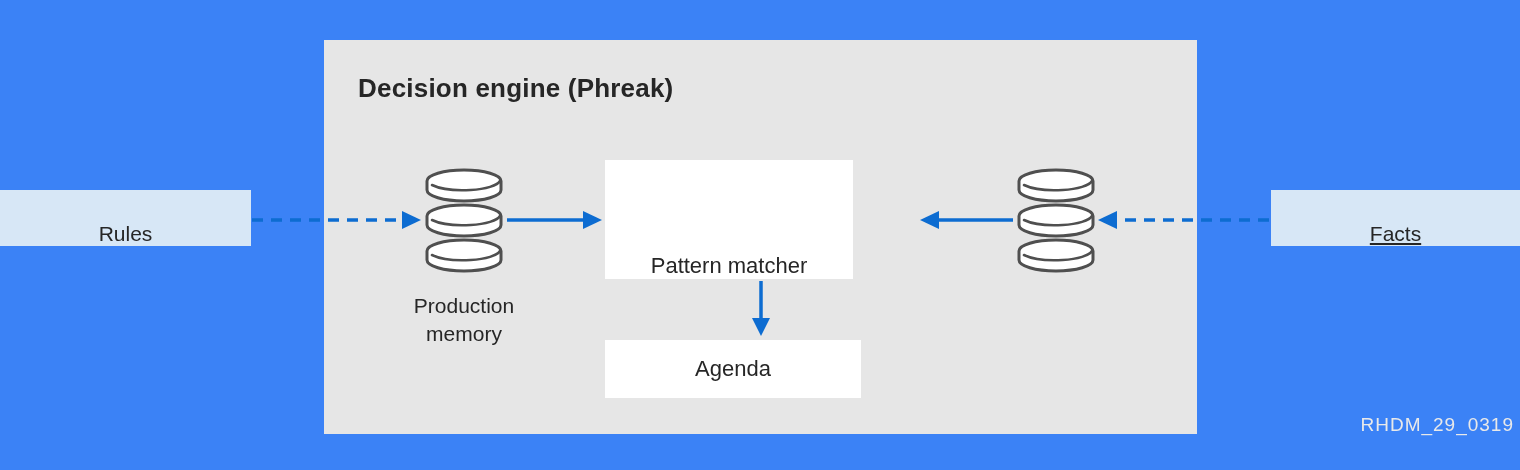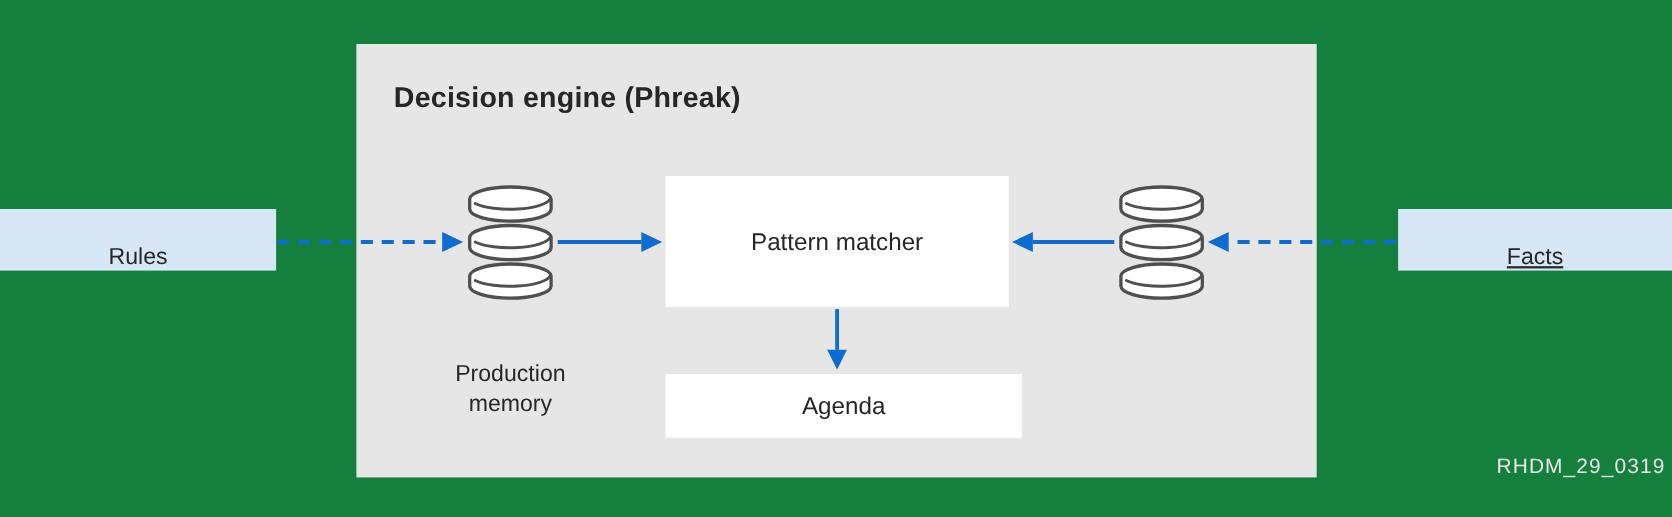--- a/index.html
+++ b/index.html
@@ -7,21 +7,21 @@
     --io-box-bg:#d7e7f6;
     --node-bg:#ffffff;
     --arrow:#0d6cd1;
     --text:#262626;
     --watermark:#e9e9e9;
     --icon-stroke:#4f4f4f;
   }
   *{margin:0;padding:0;box-sizing:border-box;}
   body{background:#fff;font-family:"Liberation Sans","DejaVu Sans",sans-serif;}
   .canvas{
-    position:relative;width:1520px;height:470px;background:#15803d;overflow:hidden;
+    position:relative;width:1520px;height:470px;background:#3b82f6;overflow:hidden;
   }
   .engine-box{
     position:absolute;left:324px;top:40px;width:873px;height:394px;
     background:var(--container-bg);
   }
   .engine-title{
     position:absolute;left:358px;top:73px;
     font-size:26px;font-weight:bold;color:var(--text);letter-spacing:.2px;
   }
   .io-box{
@@ -29,32 +29,32 @@
     display:flex;align-items:flex-end;justify-content:center;
     font-size:21px;color:var(--text);
   }
   .io-rules{left:0;width:251px;}
   .io-facts{left:1271px;width:249px;text-decoration:underline;}
   .node-box{
     position:absolute;background:var(--node-bg);
     display:flex;align-items:center;justify-content:center;
     font-size:22px;color:var(--text);
   }
-  .pattern-matcher{left:605px;top:160px;width:312px;height:119px;}
-  .agenda{left:605px;top:340px;width:324px;height:58px;}
+  .pattern-matcher{left:605px;top:160px;width:248px;height:119px;align-items:flex-end;}
+  .agenda{left:605px;top:340px;width:256px;height:58px;}
   .db-icon{position:absolute;width:82px;height:105px;}
   .db-production{left:423px;top:168px;}
   .db-working{left:1015px;top:168px;}
   .db-outline{fill:#fff;stroke:var(--icon-stroke);stroke-width:3;stroke-linejoin:round;}
   .db-arc{fill:none;stroke:var(--icon-stroke);stroke-width:2.6;stroke-linecap:round;}
   .mem-label{
     position:absolute;top:292px;width:140px;text-align:center;
     font-size:21px;line-height:1.35;color:var(--text);
   }
-  .mem-production{left:394px;margin-top:34px;}
+  .mem-production{left:394px;}
   .mem-working{left:986px;}
   .arrow-layer{position:absolute;left:0;top:0;width:1520px;height:470px;pointer-events:none;}
   .arrow-line{stroke:var(--arrow);stroke-width:3.5;fill:none;}
   .arrow-dashed{stroke-dasharray:11 8;}
   .arrow-head{fill:var(--arrow);stroke:none;}
   .watermark{
     position:absolute;top:414px;right:6px;
     font-size:19px;color:var(--watermark);letter-spacing:1px;
   }
 </style>

